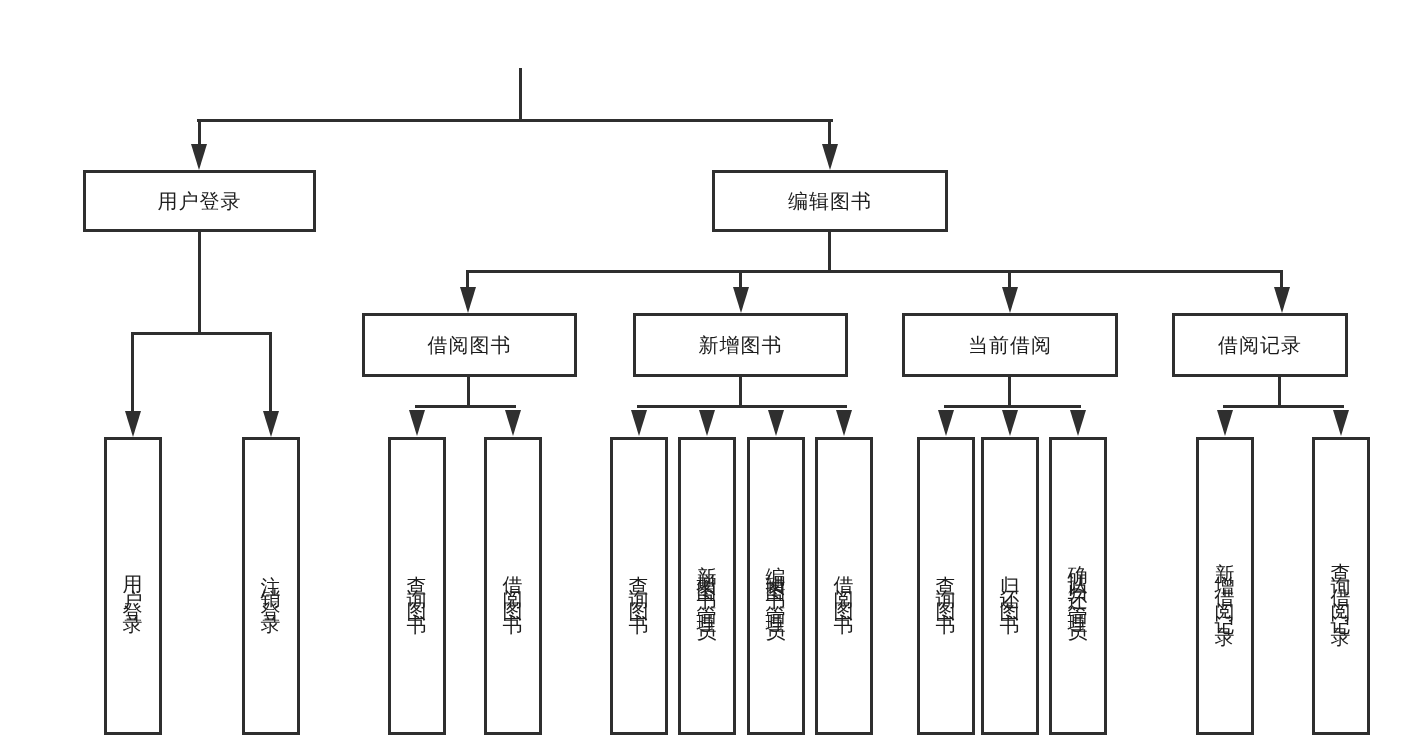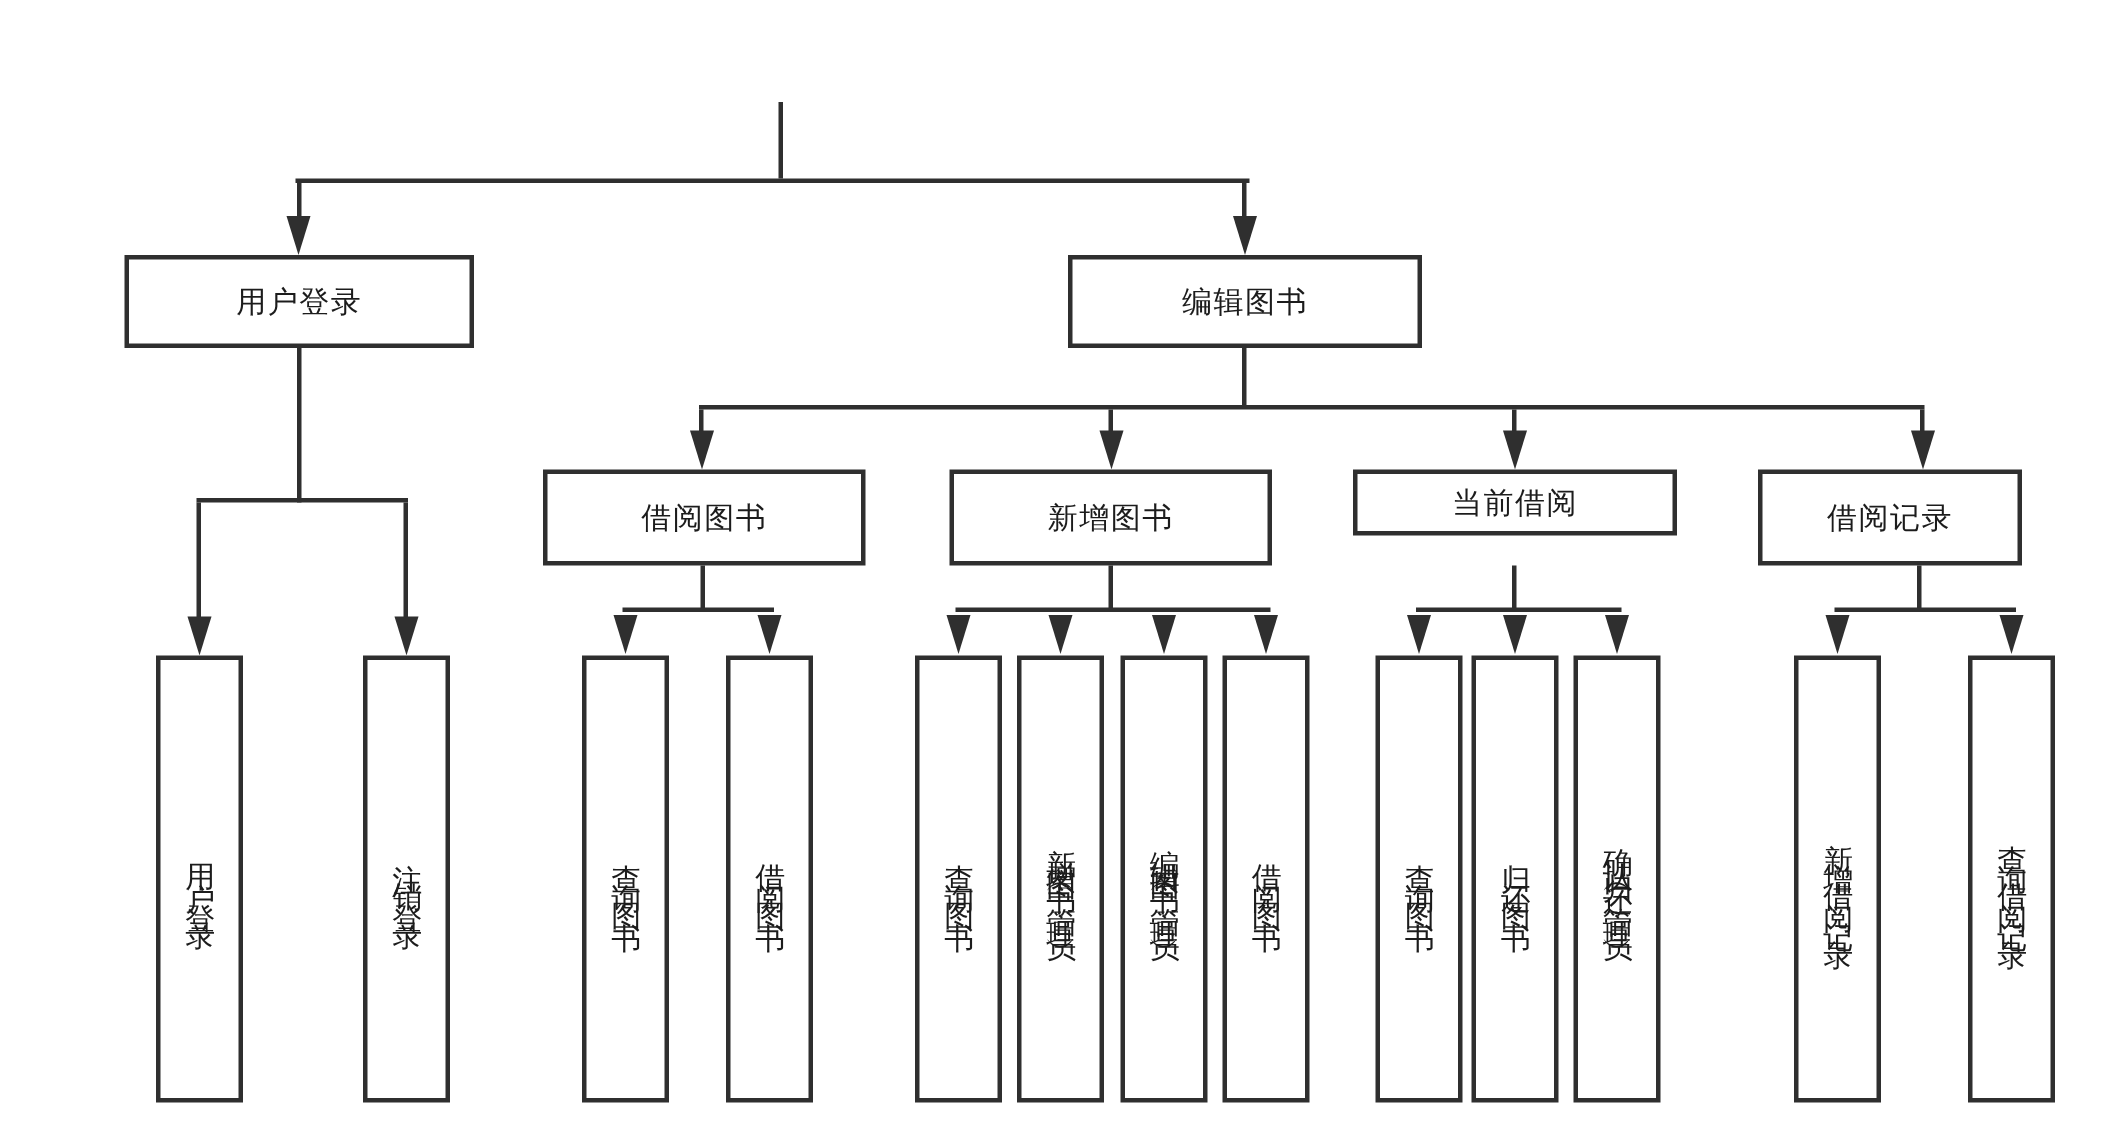--- a/index.html
+++ b/index.html
@@ -92,21 +92,21 @@
   <div class="arrow" style="left:460px;top:287px"></div>
   <div class="v" style="left:739px;top:273px;height:16px"></div>
   <div class="arrow" style="left:733px;top:287px"></div>
   <div class="v" style="left:1008px;top:273px;height:16px"></div>
   <div class="arrow" style="left:1002px;top:287px"></div>
   <div class="v" style="left:1280px;top:273px;height:16px"></div>
   <div class="arrow" style="left:1274px;top:287px"></div>
 
   <div class="box" style="left:362px;top:313px;width:215px;height:64px">借阅图书</div>
   <div class="box" style="left:633px;top:313px;width:215px;height:64px">新增图书</div>
-  <div class="box" style="left:902px;top:313px;width:216px;height:44px">当前借阅</div>
+  <div class="box" style="left:902px;top:313px;width:216px;height:64px">当前借阅</div>
   <div class="box" style="left:1172px;top:313px;width:176px;height:64px">借阅记录</div>
 
   <div class="v" style="left:467px;top:377px;height:31px"></div>
   <div class="h" style="left:415px;top:405px;width:101px"></div>
   <div class="arrow" style="left:409px;top:410px"></div>
   <div class="arrow" style="left:505px;top:410px"></div>
 
   <div class="v" style="left:739px;top:377px;height:31px"></div>
   <div class="h" style="left:637px;top:405px;width:210px"></div>
   <div class="arrow" style="left:631px;top:410px"></div>

